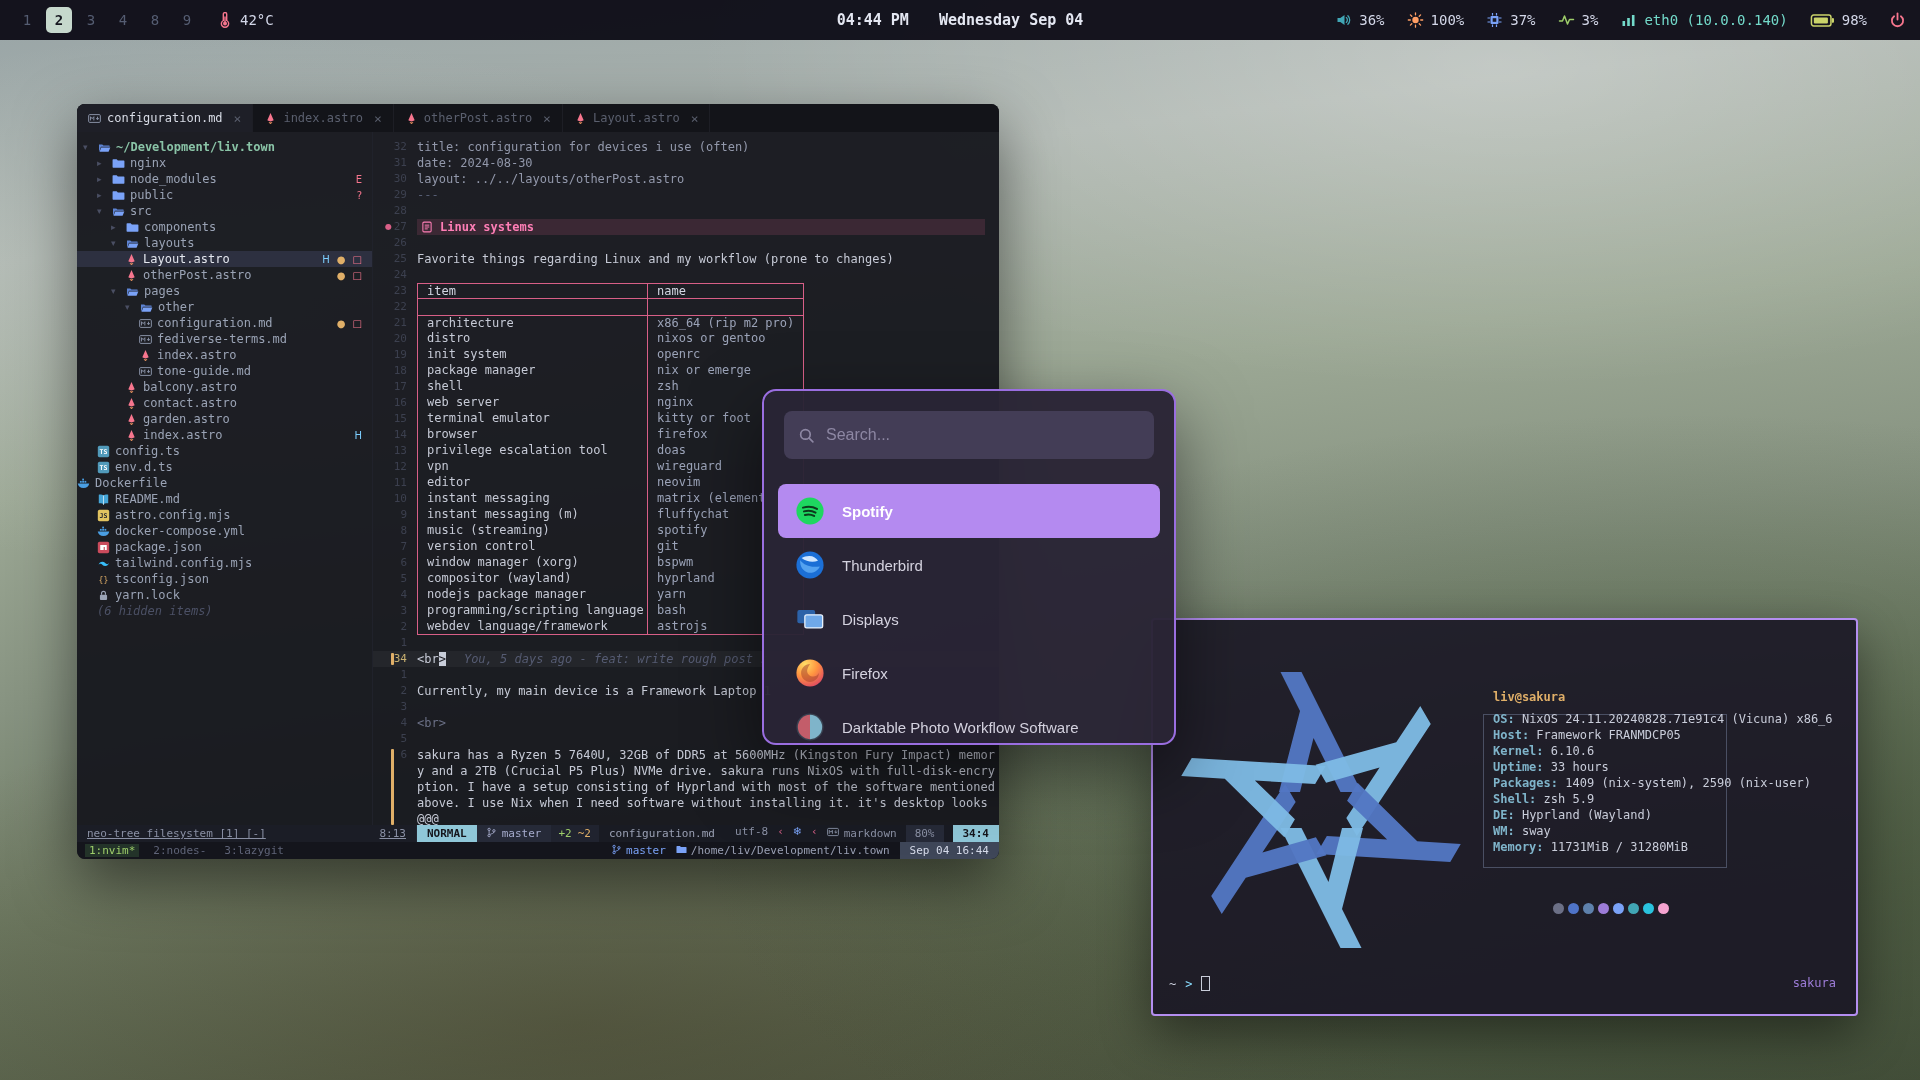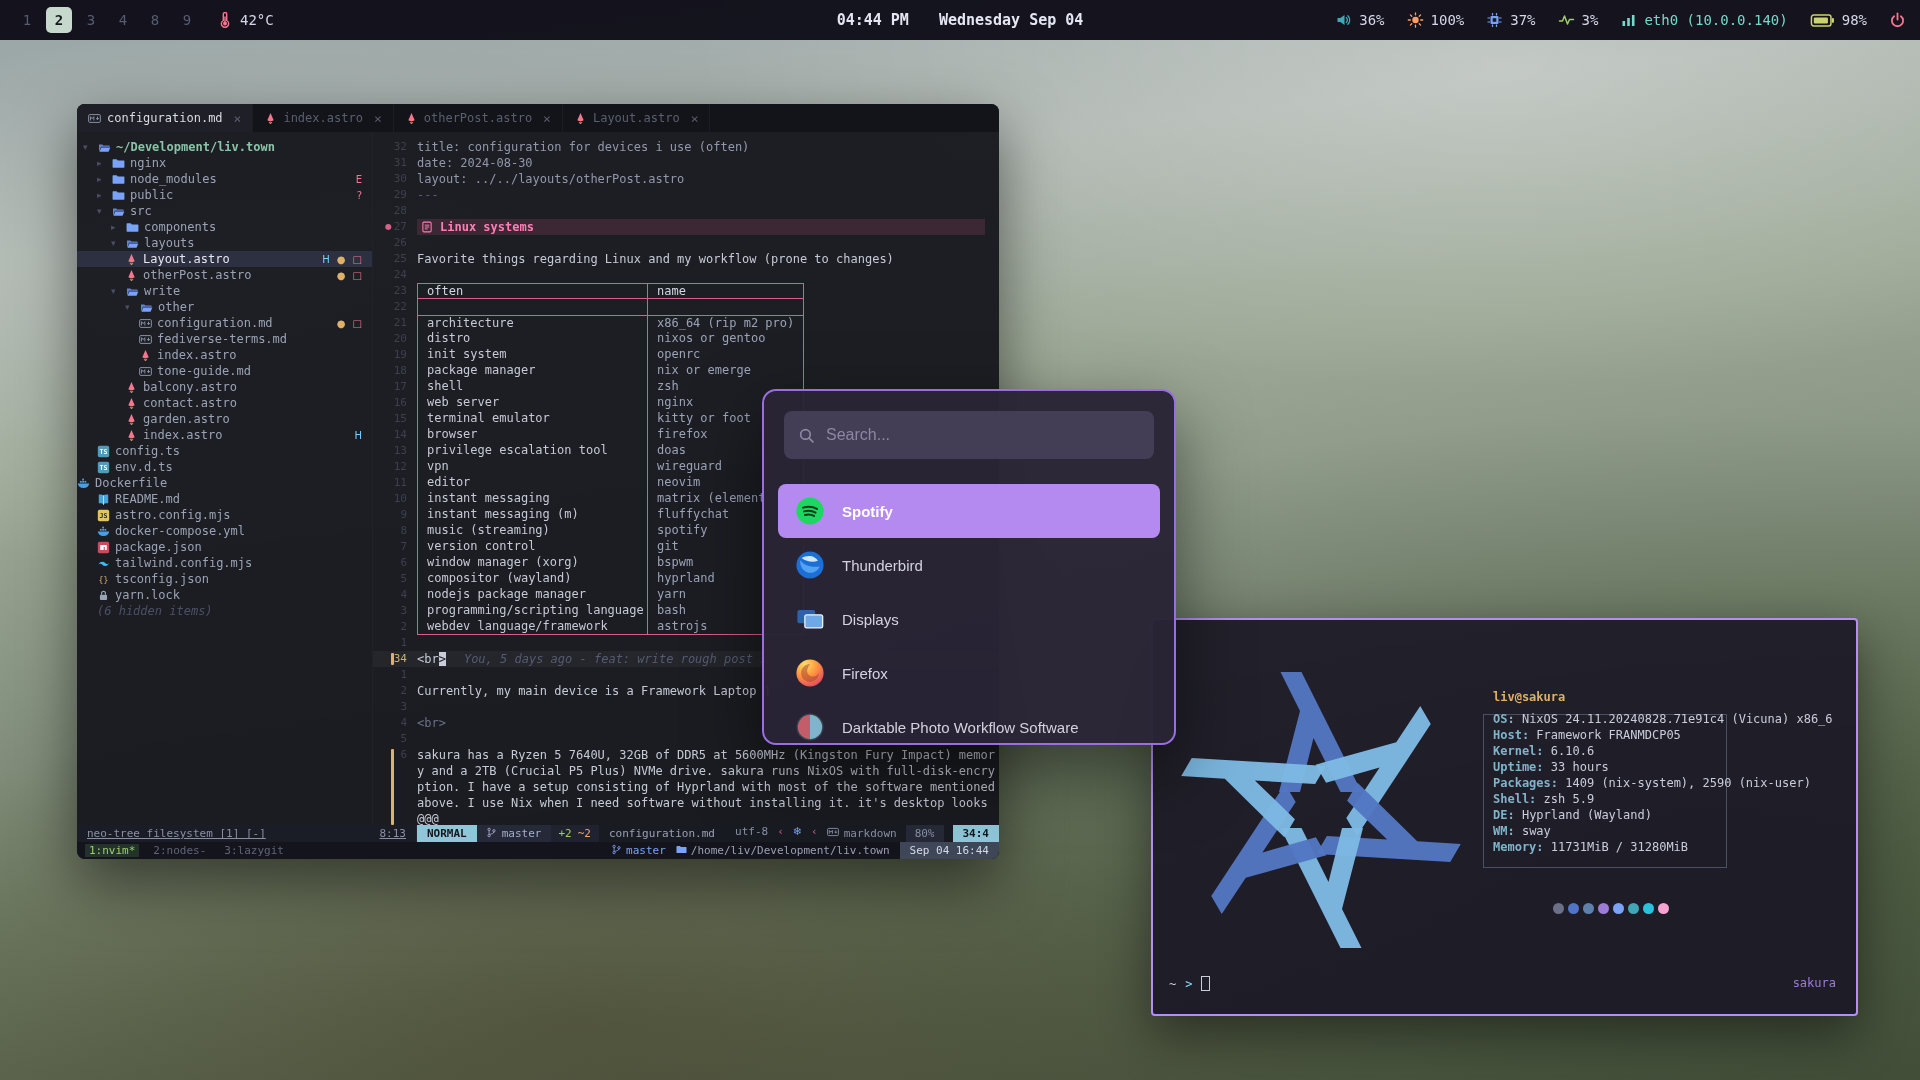--- a/index.html
+++ b/index.html
@@ -400,21 +400,21 @@
               </span>
             </div>
             <div class="tree-row" data-name="tree-folder-pages" style="padding-left: 34px;">
               <span class="chev" data-name="chevron-down-icon">▾</span>
               <span class="ficon" data-name="folder-open-icon">
                 <svg viewBox="0 0 16 16">
                   <path d="M1.2 4.2h4l1.5 1.4h7a.7.7 0 0 1 .7.7v.9H3.6L1.6 13h-.4z" fill="#5d83d3"></path>
                   <path d="M3.9 7.9h11.3L13 13.2H2z" fill="#7aa2f7"></path>
                 </svg>
               </span>
-              <span class="lbl" data-name="tree-label">write</span>
+              <span class="lbl" data-name="tree-label">pages</span>
             </div>
             <div class="tree-row" data-name="tree-folder-other" style="padding-left: 48px;">
               <span class="chev" data-name="chevron-down-icon">▾</span>
               <span class="ficon" data-name="folder-open-icon">
                 <svg viewBox="0 0 16 16">
                   <path d="M1.2 4.2h4l1.5 1.4h7a.7.7 0 0 1 .7.7v.9H3.6L1.6 13h-.4z" fill="#5d83d3"></path>
                   <path d="M3.9 7.9h11.3L13 13.2H2z" fill="#7aa2f7"></path>
                 </svg>
               </span>
               <span class="lbl" data-name="tree-label">other</span>
@@ -611,21 +611,21 @@
             <div class="bline" data-name="buffer-line"><span class="gut" data-name="line-number">30</span><span class="txt fm" data-name="buffer-line-text">layout: ../../layouts/otherPost.astro</span></div>
             <div class="bline" data-name="buffer-line"><span class="gut" data-name="line-number">29</span><span class="txt delim" data-name="buffer-line-text">---</span></div>
             <div class="bline" data-name="buffer-line"><span class="gut" data-name="line-number">28</span><span class="txt blank" data-name="buffer-line-text"></span></div>
             <div class="bline headingline" data-name="buffer-line"><span class="gut" data-name="line-number"><span class="gdot" data-name="diagnostic-dot">●</span>27</span><span class="txt heading-bar" data-name="markdown-heading"><span class="hico" data-name="heading-icon"><svg viewBox="0 0 16 16">
                     <rect x="2.5" y="1.5" width="11" height="13" rx="1.5" fill="none" stroke="#ff7eb6" stroke-width="1.4"></rect>
                     <path d="M5 5.5h6M5 8h6M5 10.5h4" stroke="#ff7eb6" stroke-width="1.3"></path>
                   </svg></span><span data-name="heading-text">Linux systems</span></span></div>
             <div class="bline" data-name="buffer-line"><span class="gut" data-name="line-number">26</span><span class="txt blank" data-name="buffer-line-text"></span></div>
             <div class="bline" data-name="buffer-line"><span class="gut" data-name="line-number">25</span><span class="txt text" data-name="buffer-line-text">Favorite things regarding Linux and my workflow (prone to changes)</span></div>
             <div class="bline" data-name="buffer-line"><span class="gut" data-name="line-number">24</span><span class="txt blank" data-name="buffer-line-text"></span></div>
-            <div class="bline trow thead" data-name="buffer-line"><span class="gut" data-name="line-number">23</span><div class="tcells" data-name="markdown-table-row"><div class="tc tc1" data-name="table-cell-item">often</div><div class="tc tc2" data-name="table-cell-name">name</div></div></div>
+            <div class="bline trow thead" data-name="buffer-line"><span class="gut" data-name="line-number">23</span><div class="tcells" data-name="markdown-table-row"><div class="tc tc1" data-name="table-cell-item">item</div><div class="tc tc2" data-name="table-cell-name">name</div></div></div>
             <div class="bline trow tsep" data-name="buffer-line"><span class="gut" data-name="line-number">22</span><div class="tcells" data-name="markdown-table-row"><div class="tc tc1" data-name="table-cell-item"></div><div class="tc tc2" data-name="table-cell-name"></div></div></div>
             <div class="bline trow tbody tfirst" data-name="buffer-line"><span class="gut" data-name="line-number">21</span><div class="tcells" data-name="markdown-table-row"><div class="tc tc1" data-name="table-cell-item">architecture</div><div class="tc tc2" data-name="table-cell-name">x86_64 (rip m2 pro)</div></div></div>
             <div class="bline trow tbody" data-name="buffer-line"><span class="gut" data-name="line-number">20</span><div class="tcells" data-name="markdown-table-row"><div class="tc tc1" data-name="table-cell-item">distro</div><div class="tc tc2" data-name="table-cell-name">nixos or gentoo</div></div></div>
             <div class="bline trow tbody" data-name="buffer-line"><span class="gut" data-name="line-number">19</span><div class="tcells" data-name="markdown-table-row"><div class="tc tc1" data-name="table-cell-item">init system</div><div class="tc tc2" data-name="table-cell-name">openrc</div></div></div>
             <div class="bline trow tbody" data-name="buffer-line"><span class="gut" data-name="line-number">18</span><div class="tcells" data-name="markdown-table-row"><div class="tc tc1" data-name="table-cell-item">package manager</div><div class="tc tc2" data-name="table-cell-name">nix or emerge</div></div></div>
             <div class="bline trow tbody" data-name="buffer-line"><span class="gut" data-name="line-number">17</span><div class="tcells" data-name="markdown-table-row"><div class="tc tc1" data-name="table-cell-item">shell</div><div class="tc tc2" data-name="table-cell-name">zsh</div></div></div>
             <div class="bline trow tbody" data-name="buffer-line"><span class="gut" data-name="line-number">16</span><div class="tcells" data-name="markdown-table-row"><div class="tc tc1" data-name="table-cell-item">web server</div><div class="tc tc2" data-name="table-cell-name">nginx</div></div></div>
             <div class="bline trow tbody" data-name="buffer-line"><span class="gut" data-name="line-number">15</span><div class="tcells" data-name="markdown-table-row"><div class="tc tc1" data-name="table-cell-item">terminal emulator</div><div class="tc tc2" data-name="table-cell-name">kitty or foot</div></div></div>
             <div class="bline trow tbody" data-name="buffer-line"><span class="gut" data-name="line-number">14</span><div class="tcells" data-name="markdown-table-row"><div class="tc tc1" data-name="table-cell-item">browser</div><div class="tc tc2" data-name="table-cell-name">firefox</div></div></div>
             <div class="bline trow tbody" data-name="buffer-line"><span class="gut" data-name="line-number">13</span><div class="tcells" data-name="markdown-table-row"><div class="tc tc1" data-name="table-cell-item">privilege escalation tool</div><div class="tc tc2" data-name="table-cell-name">doas</div></div></div>

